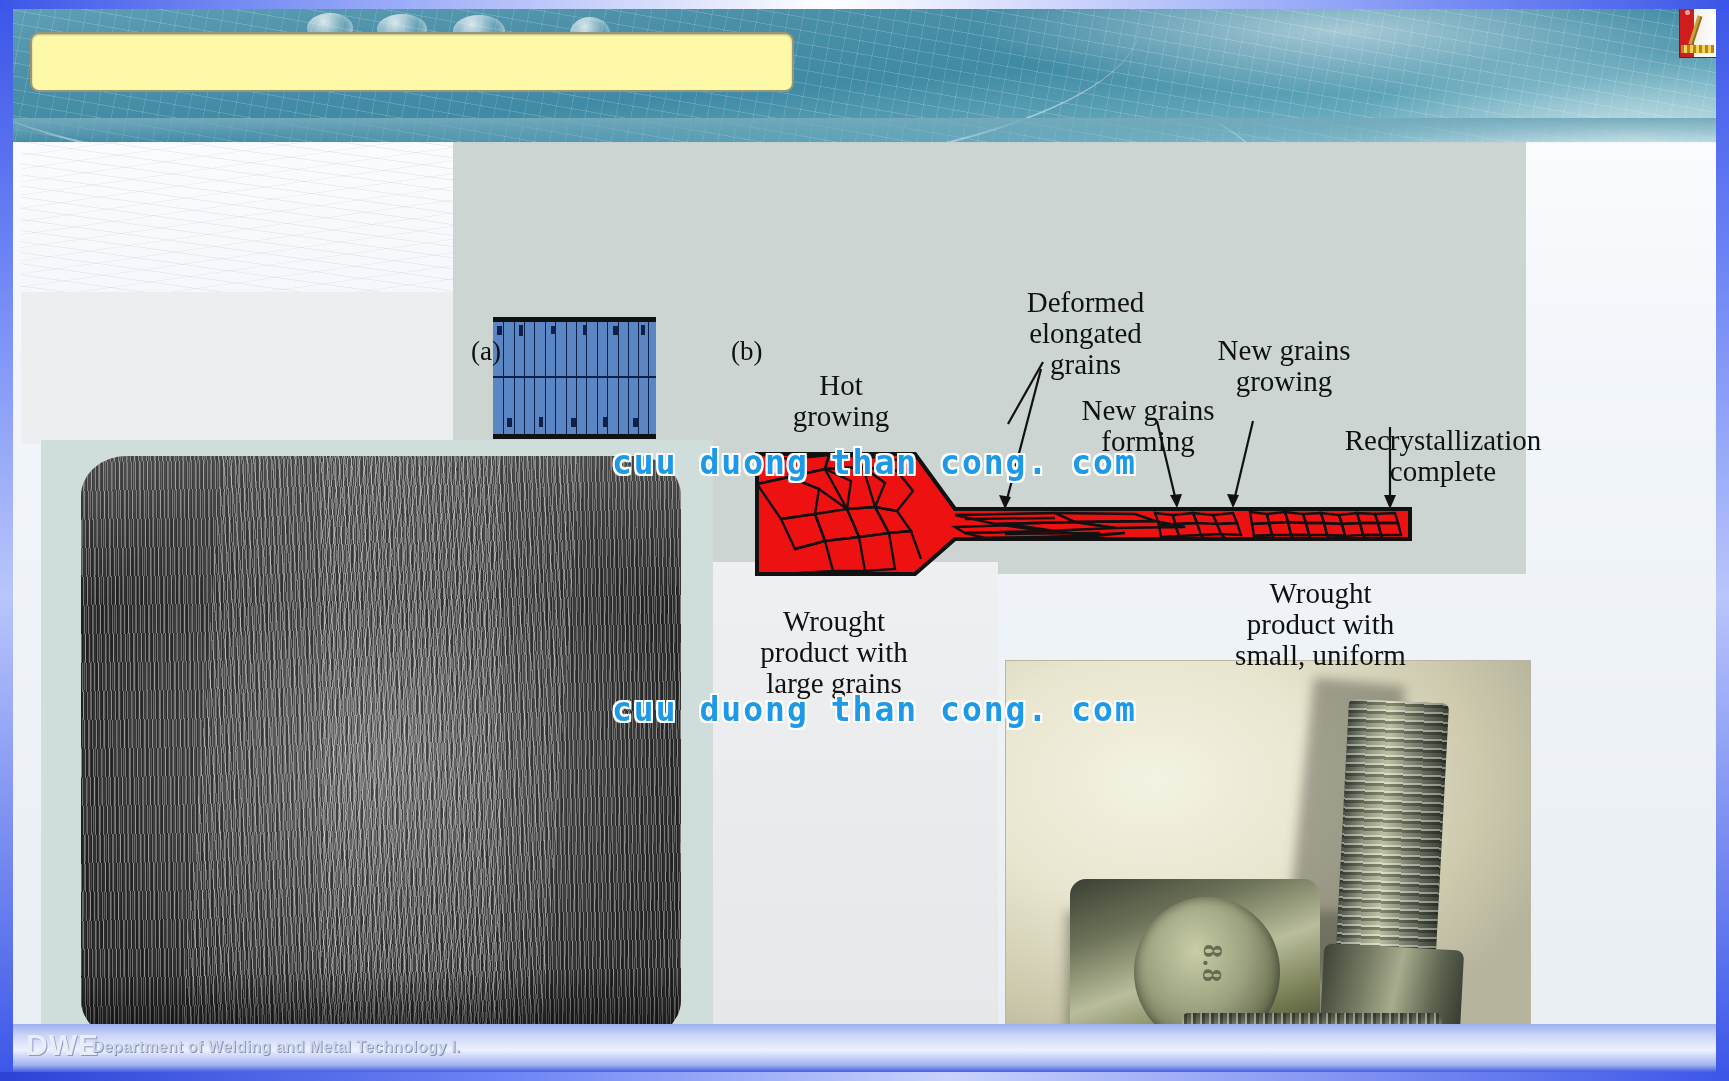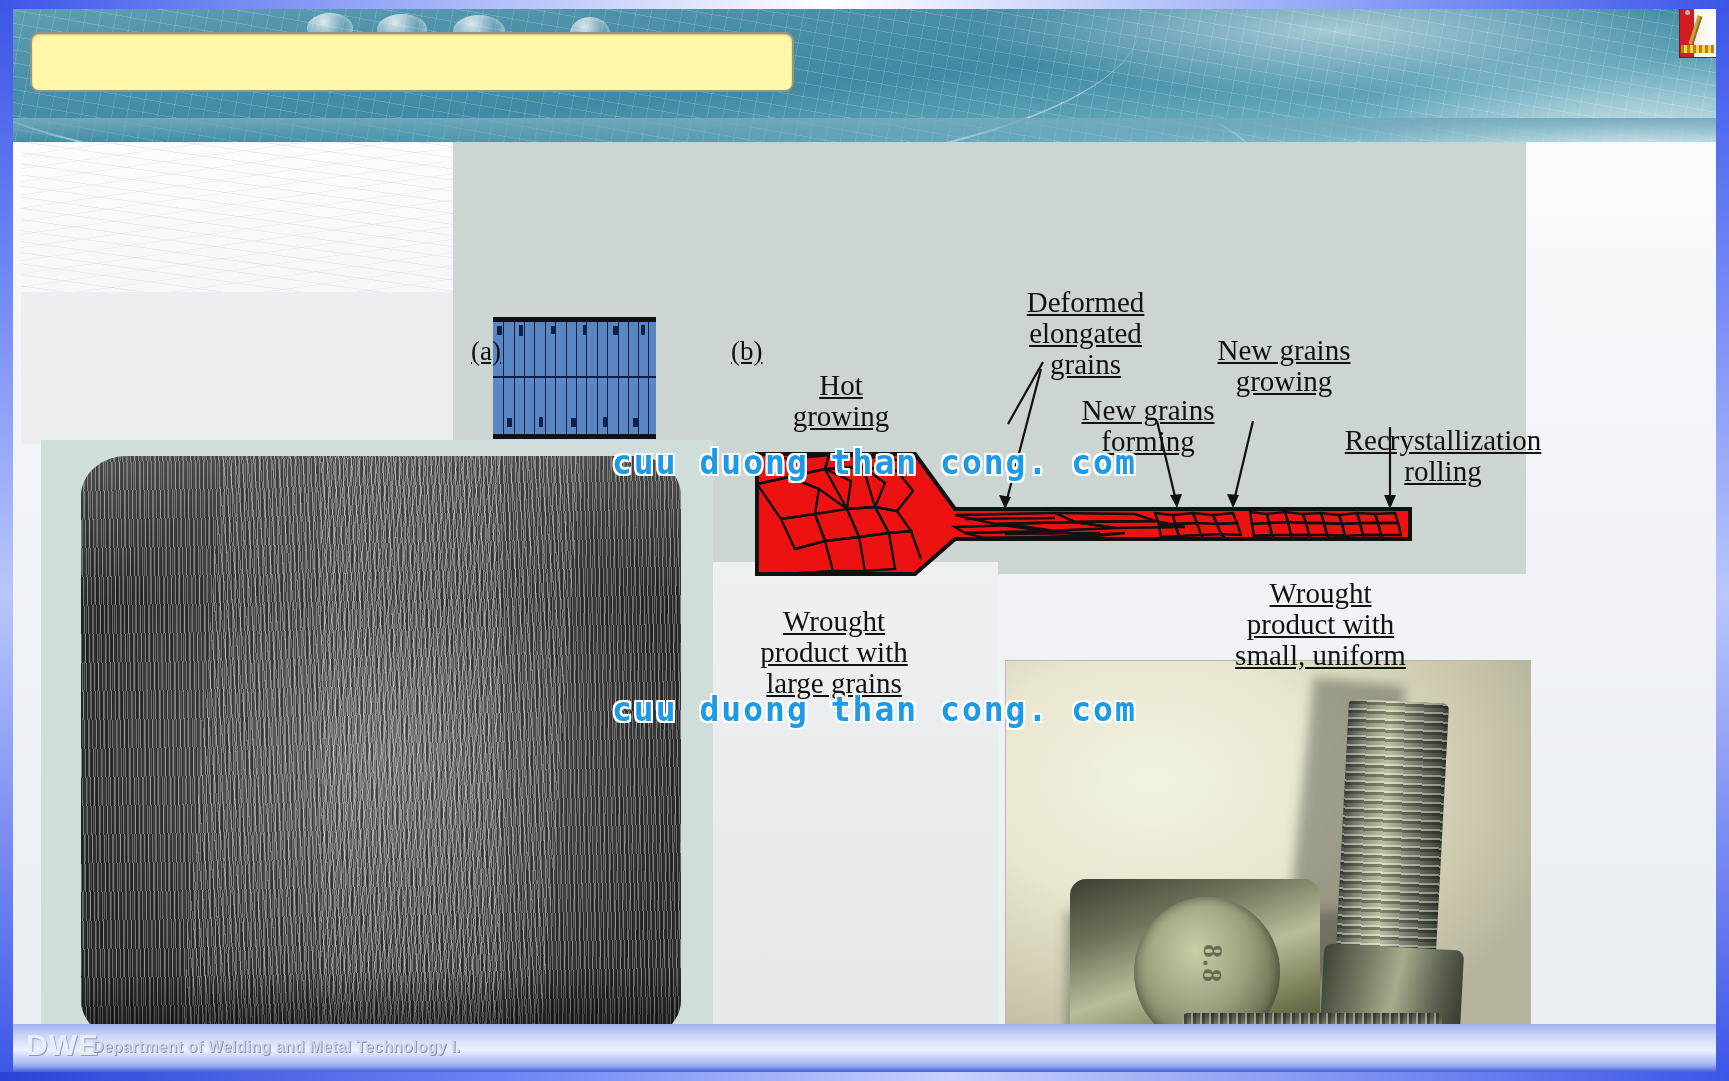--- a/index.html
+++ b/index.html
@@ -107,21 +107,21 @@
     background:#5b86c4;border-top:5px solid #111;border-bottom:5px solid #111;overflow:hidden;}
   .blue-block .col{position:absolute;top:0;bottom:0;width:1px;background:#10204a;}
   .blue-block .mid{position:absolute;left:0;right:0;top:54px;height:2px;background:#10204a;}
   .blue-block .sq{position:absolute;background:#10204a;}
 
   
   .red-fig{position:absolute;left:742px;top:167px;width:660px;height:267px;}
   .red-fig svg{display:block;}
 
   
-  .lab{position:absolute;color:#111;font-family:"Liberation Serif",serif;line-height:1.07;text-decoration:underline;}
+  .lab{position:absolute;color:#111;font-family:"Liberation Serif",serif;line-height:1.07;}
   .l-a{left:458px;top:195px;font-size:27px;}
   .l-b{left:718px;top:195px;font-size:27px;}
   .l-hot{left:768px;top:228px;font-size:29px;text-align:center;width:120px;}
   .l-def{left:985px;top:145px;font-size:29px;text-align:center;width:175px;}
   .l-newf{left:1045px;top:253px;font-size:29px;text-align:center;width:180px;}
   .l-newg{left:1185px;top:193px;font-size:29px;text-align:center;width:172px;}
   .l-rec{left:1310px;top:283px;font-size:29px;text-align:center;width:240px;}
   .l-wl{left:731px;top:464px;font-size:29px;text-align:center;width:180px;z-index:7;}
   .l-wr{left:1215px;top:436px;font-size:29px;text-align:center;width:185px;z-index:7;}
 
@@ -335,21 +335,21 @@
     <div class="lab l-hot" style="white-space:pre-line">Hot
 growing</div>
     <div class="lab l-def" style="white-space:pre-line">Deformed
 elongated
 grains</div>
     <div class="lab l-newf" style="white-space:pre-line">New grains
 forming</div>
     <div class="lab l-newg" style="white-space:pre-line">New grains
 growing</div>
     <div class="lab l-rec" style="white-space:pre-line">Recrystallization
-rolling</div>
+complete</div>
     <div class="lab l-wl" style="white-space:pre-line">Wrought
 product with
 large grains</div>
     <div class="lab l-wr" style="white-space:pre-line">Wrought
 product with
 small, uniform</div>
 
     <div class="bolts">
       <div class="bolt-shadow" style="left:292px;top:20px;width:92px;height:300px;transform:rotate(6deg);"></div>
       <div class="bolt-shadow" style="left:60px;top:250px;width:300px;height:130px;"></div>

